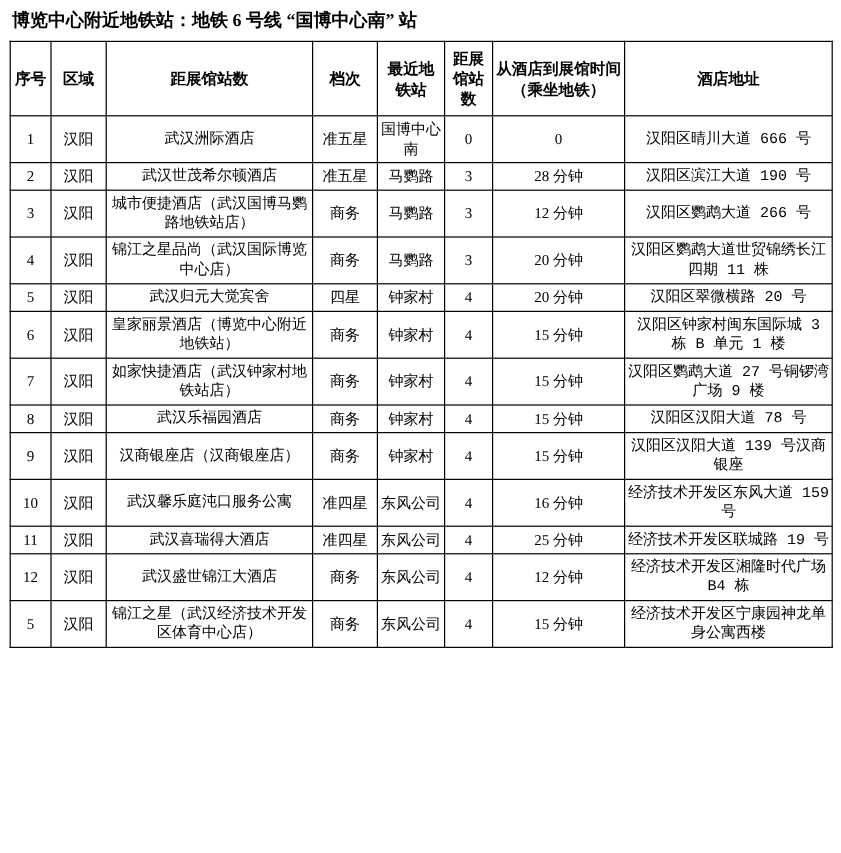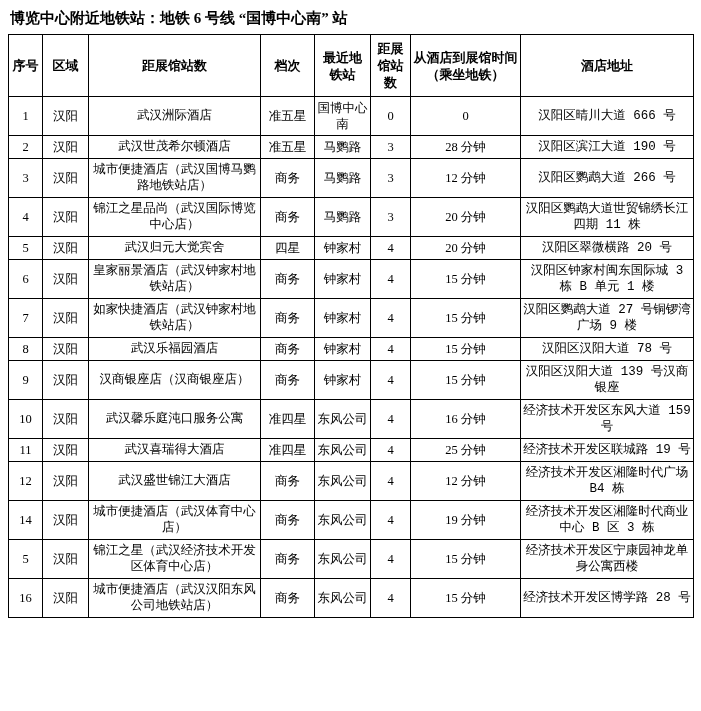--- a/index.html
+++ b/index.html
@@ -141,21 +141,21 @@
           <td class="cell-name">武汉归元大觉宾舍</td>
           <td class="cell-grade">四星</td>
           <td class="cell-station">钟家村</td>
           <td class="cell-stops">4</td>
           <td class="cell-time">20 分钟</td>
           <td class="cell-addr">汉阳区翠微横路 20 号</td>
         </tr>
         <tr>
           <td class="cell-idx">6</td>
           <td class="cell-area">汉阳</td>
-          <td class="cell-name">皇家丽景酒店（武汉钟家村地铁站店）</td>
+          <td class="cell-name">皇家丽景酒店（博览中心附近地铁站）</td>
           <td class="cell-grade">商务</td>
           <td class="cell-station">钟家村</td>
           <td class="cell-stops">4</td>
           <td class="cell-time">15 分钟</td>
           <td class="cell-addr">汉阳区钟家村闽东国际城 3 栋 B 单元 1 楼</td>
         </tr>
         <tr>
           <td class="cell-idx">7</td>
           <td class="cell-area">汉阳</td>
           <td class="cell-name">如家快捷酒店（武汉钟家村地铁站店）</td>
@@ -209,45 +209,25 @@
           <td class="cell-idx">12</td>
           <td class="cell-area">汉阳</td>
           <td class="cell-name">武汉盛世锦江大酒店</td>
           <td class="cell-grade">商务</td>
           <td class="cell-station">东风公司</td>
           <td class="cell-stops">4</td>
           <td class="cell-time">12 分钟</td>
           <td class="cell-addr">经济技术开发区湘隆时代广场 B4 栋</td>
         </tr>
         <tr>
-          <td class="cell-idx">14</td>
-          <td class="cell-area">汉阳</td>
-          <td class="cell-name">城市便捷酒店（武汉体育中心店）</td>
-          <td class="cell-grade">商务</td>
-          <td class="cell-station">东风公司</td>
-          <td class="cell-stops">4</td>
-          <td class="cell-time">19 分钟</td>
-          <td class="cell-addr">经济技术开发区湘隆时代商业中心 B 区 3 栋</td>
-        </tr>
-        <tr>
           <td class="cell-idx">5</td>
           <td class="cell-area">汉阳</td>
           <td class="cell-name">锦江之星（武汉经济技术开发区体育中心店）</td>
           <td class="cell-grade">商务</td>
           <td class="cell-station">东风公司</td>
           <td class="cell-stops">4</td>
           <td class="cell-time">15 分钟</td>
           <td class="cell-addr">经济技术开发区宁康园神龙单身公寓西楼</td>
-        </tr>
-        <tr>
-          <td class="cell-idx">16</td>
-          <td class="cell-area">汉阳</td>
-          <td class="cell-name">城市便捷酒店（武汉汉阳东风公司地铁站店）</td>
-          <td class="cell-grade">商务</td>
-          <td class="cell-station">东风公司</td>
-          <td class="cell-stops">4</td>
-          <td class="cell-time">15 分钟</td>
-          <td class="cell-addr">经济技术开发区博学路 28 号</td>
         </tr>
       </tbody>
   </table>
 
 </div>
 
 </body></html>

